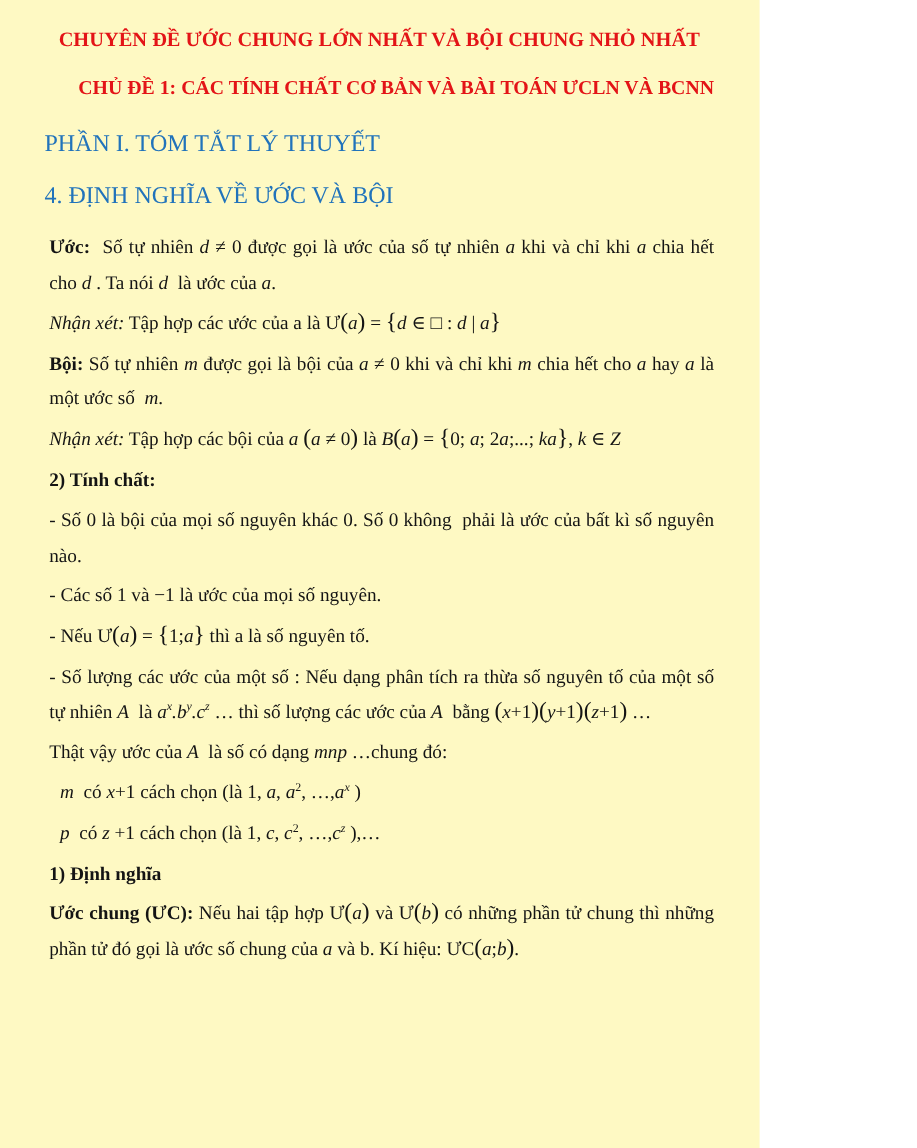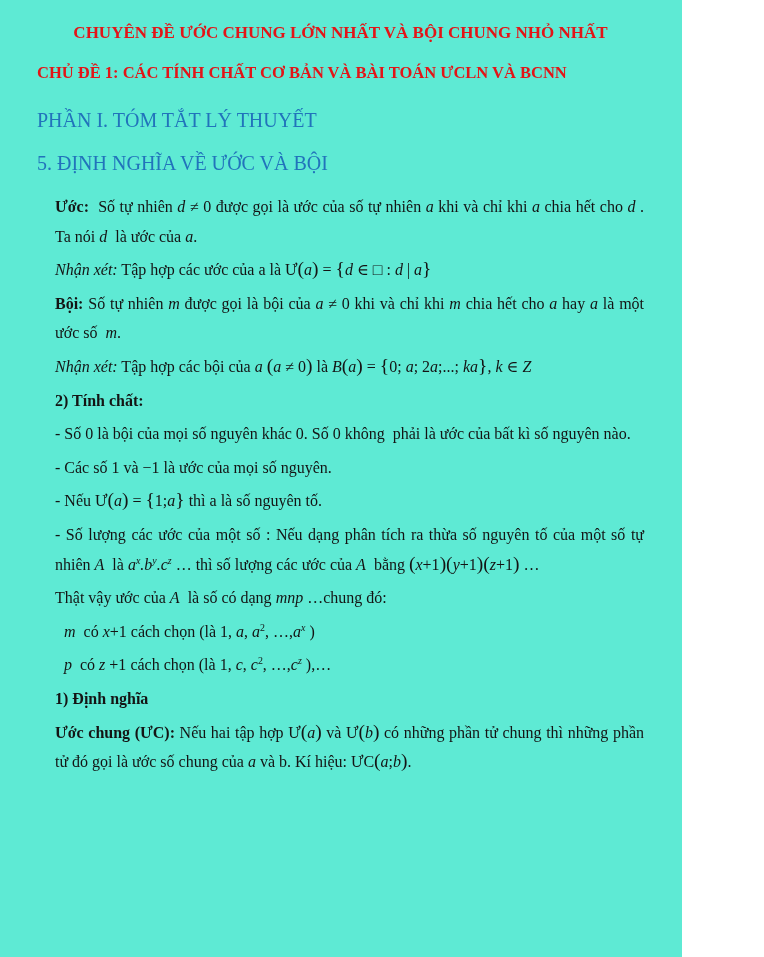--- a/index.html
+++ b/index.html
@@ -10,55 +10,55 @@
   body {
     width: 764px;
     height: 957px;
     overflow: hidden;
     font-family: "Liberation Serif", "DejaVu Serif", serif;
     color: #141414;
     box-sizing: border-box;
   }
   .page {
     box-sizing: border-box;
-    width: 682px;
+    width: 633px;
     height: 957px;
     padding: 10px 38px 30px 37px;
-    background: #5eead4;
+    background: #fef9c3;
   }
   .doc-title {
     color: #e31417;
     font-weight: bold;
     font-size: 17px;
     text-align: center;
     margin: 10px 0 0 0;
     line-height: 1.55;
   }
   .doc-subtitle {
     color: #e31417;
     font-weight: bold;
     font-size: 16.5px;
-    text-align: left;
+    text-align: right;
     margin: 15px 0 0 0;
     line-height: 1.5;
   }
   .h-blue {
     color: #2173bb;
     font-weight: normal;
     font-size: 20px;
     margin: 19px 0 0 0;
     line-height: 1.5;
     text-align: left;
   }
   .h-blue.second { margin-top: 13px; }
   .content { margin-top: 14px; }
   p.para {
     font-size: 16px;
     line-height: 1.85;
-    margin: 0 0 4px 18px;
+    margin: 0 0 4px 4px;
     text-align: justify;
   }
   
   .b   { font-weight: bold; }
   .i   { font-style: italic; }
   .sup   { font-size: 0.62em; vertical-align: 0.6em; }
   .sup.i { font-style: italic; }
   .lg  { font-size: 1.22em; line-height: 1; }
   
   .mt-sm { margin-top: 4px; }
@@ -69,21 +69,21 @@
 </style>
 </head>
 <body>
 
 <div class="page">
 
   <div class="doc-title">CHUYÊN ĐỀ ƯỚC CHUNG LỚN NHẤT VÀ BỘI CHUNG NHỎ NHẤT</div>
   <div class="doc-subtitle">CHỦ ĐỀ 1: CÁC TÍNH CHẤT CƠ BẢN VÀ BÀI TOÁN ƯCLN VÀ BCNN</div>
 
   <div class="h-blue">PHẦN I. TÓM TẮT LÝ THUYẾT</div>
-  <div class="h-blue second">5. ĐỊNH NGHĨA VỀ ƯỚC VÀ BỘI</div>
+  <div class="h-blue second">4. ĐỊNH NGHĨA VỀ ƯỚC VÀ BỘI</div>
 
   <div class="content">
     <p class="para mt-sm"><span class="b">Ước:</span><span>&nbsp; Số tự nhiên </span><span class="i">d</span><span> ≠ 0 </span><span>được gọi là ước của số tự nhiên </span><span class="i">a</span><span> khi và chỉ khi </span><span class="i">a</span><span> chia hết cho </span><span class="i">d</span><span> . Ta nói </span><span class="i">d</span><span>&nbsp; là ước của </span><span class="i">a</span><span>.</span></p>
     <p class="para mt-sm"><span class="i">Nhận xét:</span><span> Tập hợp các ước của a là </span><span>Ư</span><span class="lg">(</span><span class="i">a</span><span class="lg">)</span><span> = </span><span class="lg">{</span><span class="i">d</span><span> ∈ □ : </span><span class="i">d</span><span> | </span><span class="i">a</span><span class="lg">}</span></p>
     <p class="para mt-sm"><span class="b">Bội:</span><span> Số tự nhiên </span><span class="i">m</span><span> được gọi là bội của </span><span class="i">a</span><span> ≠ 0 </span><span>khi và chỉ khi </span><span class="i">m</span><span> chia hết cho </span><span class="i">a</span><span> hay </span><span class="i">a</span><span> là một ước số&nbsp; </span><span class="i">m</span><span>.</span></p>
     <p class="para"><span class="i">Nhận xét:</span><span> Tập hợp các bội của </span><span class="i">a</span><span> </span><span class="lg">(</span><span class="i">a</span><span> ≠ 0</span><span class="lg">)</span><span> là </span><span class="i">B</span><span class="lg">(</span><span class="i">a</span><span class="lg">)</span><span> = </span><span class="lg">{</span><span>0; </span><span class="i">a</span><span>; 2</span><span class="i">a</span><span>;...; </span><span class="i">ka</span><span class="lg">}</span><span>, </span><span class="i">k</span><span> ∈ </span><span class="i">Z</span></p>
     <p class="para mt-md"><span class="b">2) Tính chất:</span></p>
     <p class="para"><span>- Số 0 là bội của mọi số nguyên khác 0. Số 0 không&nbsp; phải là ước của bất kì số nguyên nào.</span></p>
     <p class="para"><span>- Các số 1 và −1 là ước của mọi số nguyên.</span></p>
     <p class="para"><span>- Nếu </span><span>Ư</span><span class="lg">(</span><span class="i">a</span><span class="lg">)</span><span> = </span><span class="lg">{</span><span>1;</span><span class="i">a</span><span class="lg">}</span><span> thì a là số nguyên tố.</span></p>

